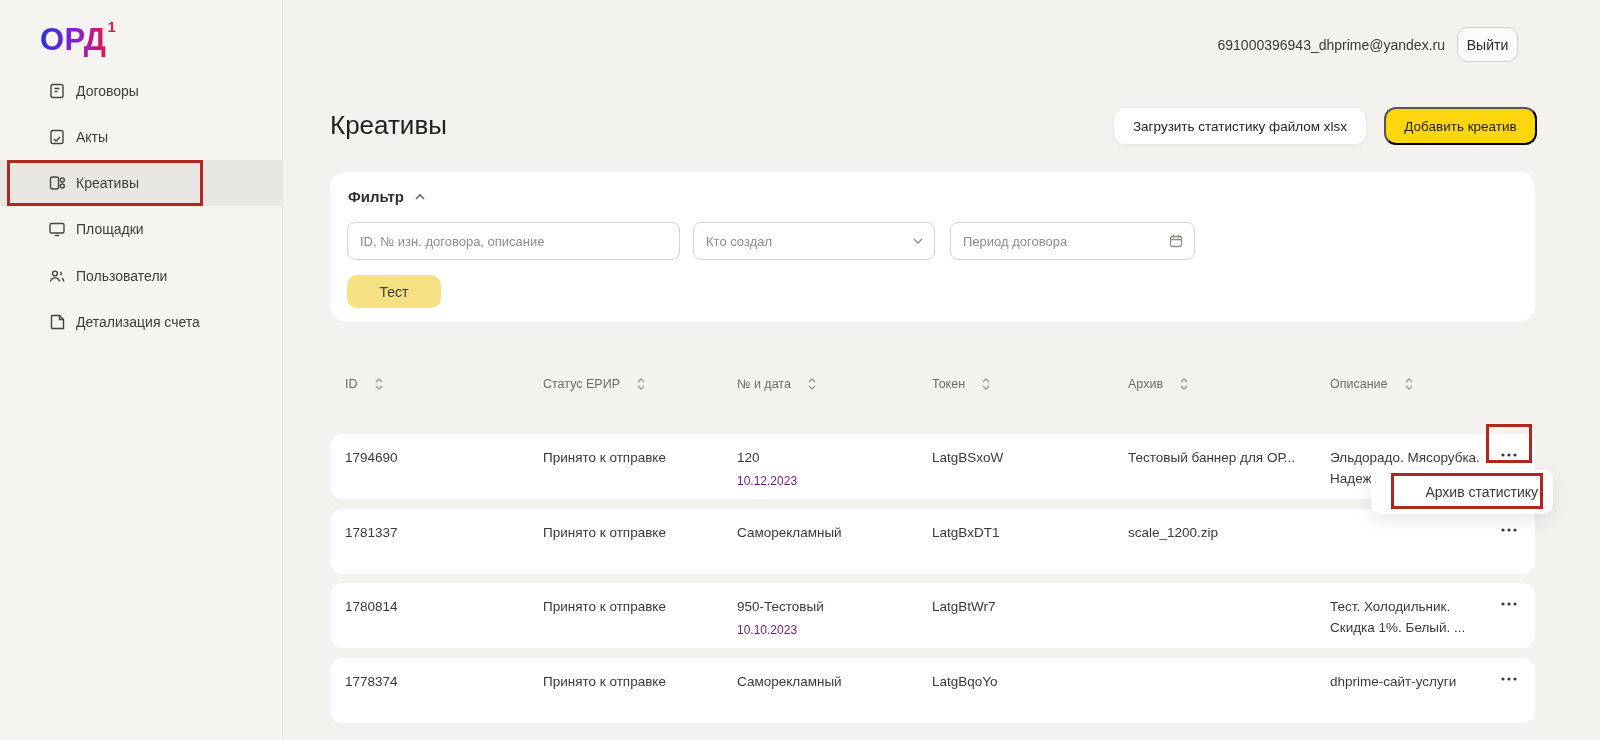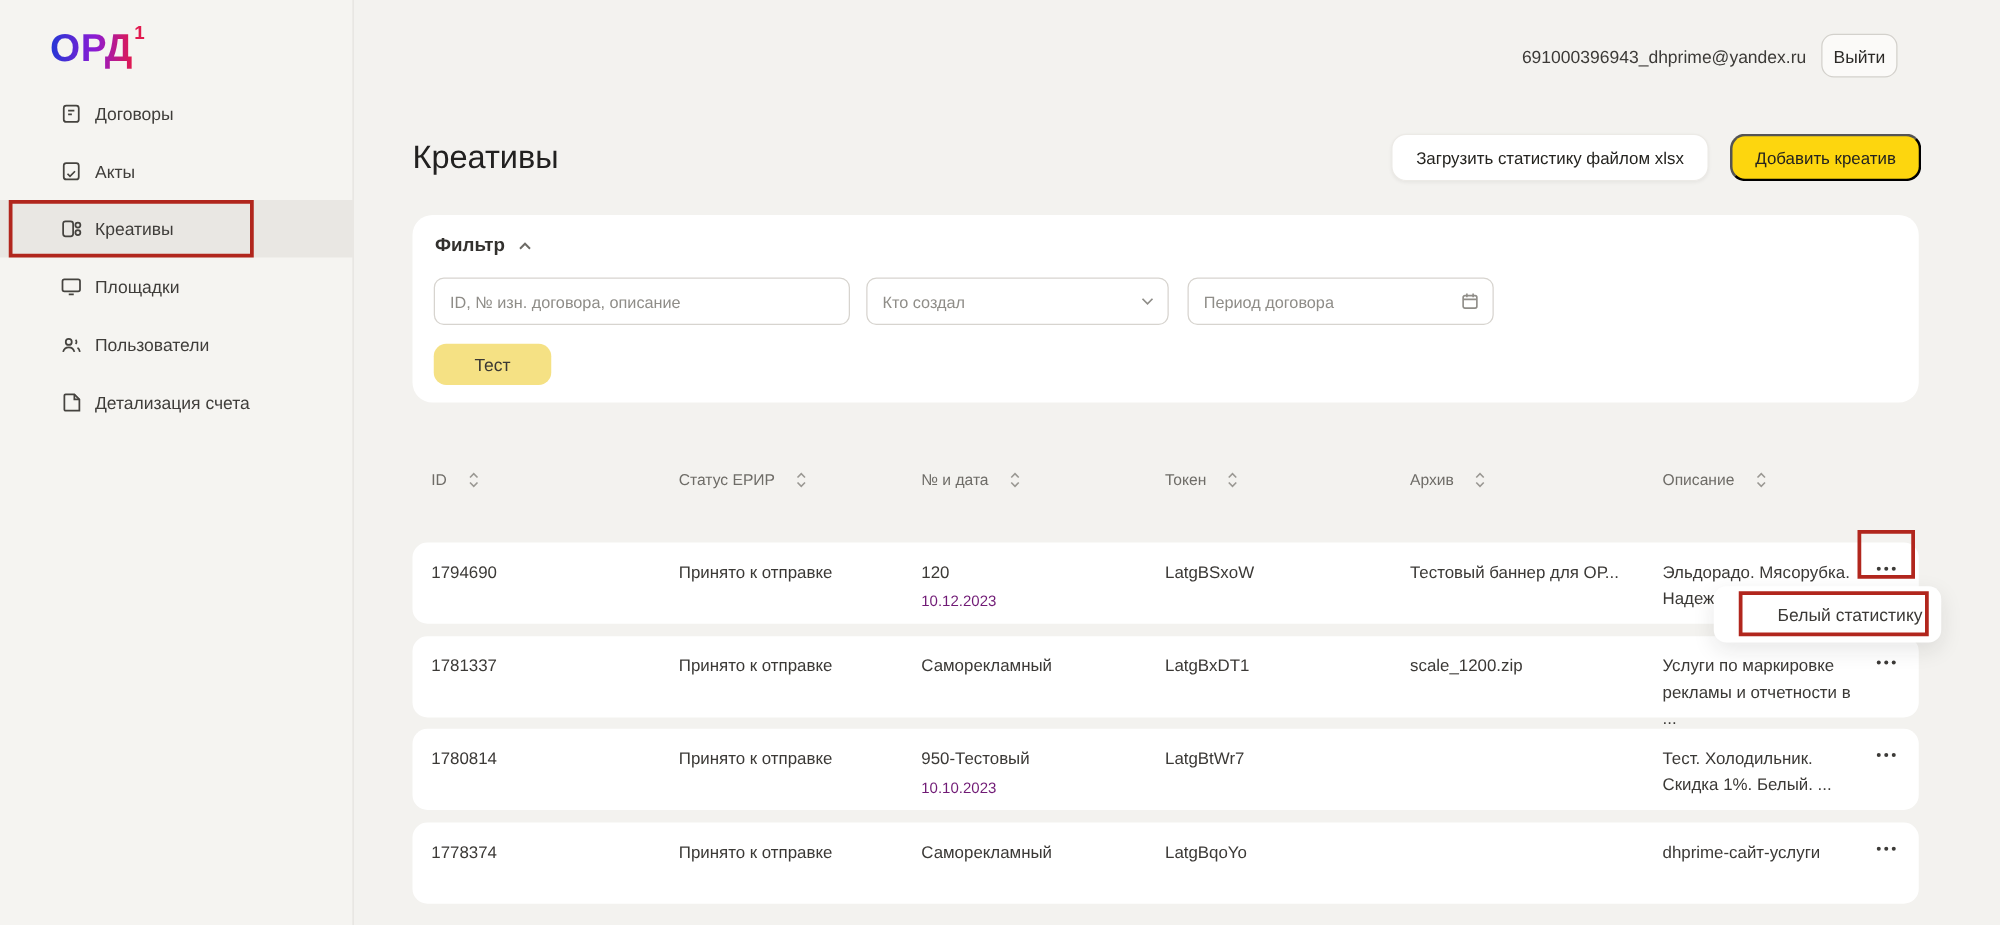--- a/index.html
+++ b/index.html
@@ -273,24 +273,20 @@
 </div>
 
 <div class="row-card" style="top:509px">
   <div class="cell c0">1781337</div>
   <div class="cell c1">Принято к отправке</div>
   <div class="cell c2">
     <div>Саморекламный</div>
   </div>
   <div class="cell c3">LatgBxDT1</div>
   <div class="cell c4">scale_1200.zip</div>
-  <div class="cell c5 desc">
-    <div>Услуги по маркировке</div>
-    <div>рекламы и отчетности в ...</div>
-  </div>
   <button class="dots-btn">
     <svg width="16" height="4" viewBox="0 0 16 4">
         <circle cx="2" cy="2" r="1.6" fill="#3c3a37"></circle>
         <circle cx="8" cy="2" r="1.6" fill="#3c3a37"></circle>
         <circle cx="14" cy="2" r="1.6" fill="#3c3a37"></circle>
       </svg>
   </button>
 </div>
 
 <div class="row-card" style="top:583px">
@@ -329,17 +325,17 @@
   <button class="dots-btn">
     <svg width="16" height="4" viewBox="0 0 16 4">
         <circle cx="2" cy="2" r="1.6" fill="#3c3a37"></circle>
         <circle cx="8" cy="2" r="1.6" fill="#3c3a37"></circle>
         <circle cx="14" cy="2" r="1.6" fill="#3c3a37"></circle>
       </svg>
   </button>
 </div>
 
 <div class="action-popup">
-  <span>Белый статистику</span>
+  <span>Архив статистику</span>
 </div>
 
 <div class="anno anno-dots"></div>
 <div class="anno anno-popup"></div>
 
 </body></html>

